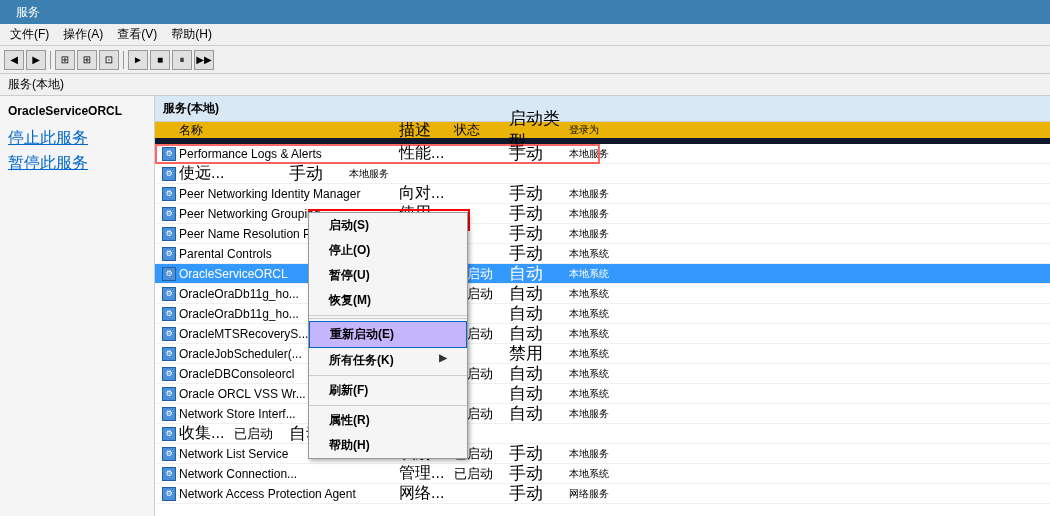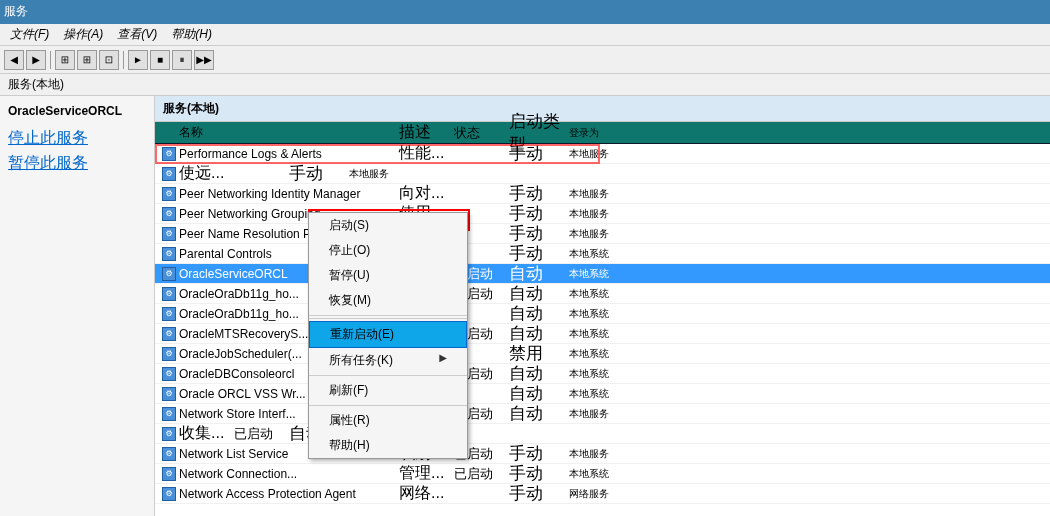--- a/index.html
+++ b/index.html
@@ -9,37 +9,36 @@
       background: #f0f0f0;
       width: 1050px;
       height: 516px;
       overflow: hidden;
     }
 
     
     .title-bar {
       background: #3c7fb1;
       color: white;
-      padding: 4px 4px;
-      font-size: 12px;
-      display: flex;
-      align-items: flex-end;
+      padding: 4px 16px;
+      font-size: 12px;
+      display: flex;
+      align-items: center;
       height: 24px;
     }
 
     
     .menu-bar {
       background: #f0f0f0;
       border-bottom: 1px solid #ccc;
       padding: 2px 4px;
       display: flex;
       gap: 2px;
       height: 22px;
       align-items: center;
-      font-style: italic;
     }
     .menu-item {
       padding: 2px 6px;
       cursor: pointer;
       font-size: 12px;
     }
 
     
     .toolbar {
       background: #f0f0f0;
@@ -111,22 +110,22 @@
     
     .right-panel {
       flex: 1;
       background: white;
       overflow: hidden;
       position: relative;
     }
 
     
     .services-header {
-      background: #0f766e;
-      border-bottom: 1px solid #0f172a;
+      background: #eab308;
+      border-bottom: 6px solid #0f172a;
       display: flex;
       height: 22px;
       align-items: center;
       padding: 0 4px;
       font-size: 12px;
       font-weight: normal;
     }
     .services-header-icon {
       width: 20px;
       flex-shrink: 0;
@@ -186,23 +185,24 @@
       box-shadow: 2px 2px 4px rgba(0,0,0,0.3);
       z-index: 100;
       font-size: 12px;
     }
     .ctx-item {
       padding: 4px 20px;
       cursor: pointer;
       white-space: nowrap;
       display: flex;
       justify-content: space-between;
+      font-weight: bold;
     }
     .ctx-item.highlighted {
-      background: #0ea5e9;
+      background: #c4b5fd;
       border: 1px solid #0066cc;
     }
     .ctx-separator {
       height: 1px;
       background: #ccc;
       margin: 2px 0;
     }
     .ctx-arrow {
       font-size: 10px;
       color: #333;

